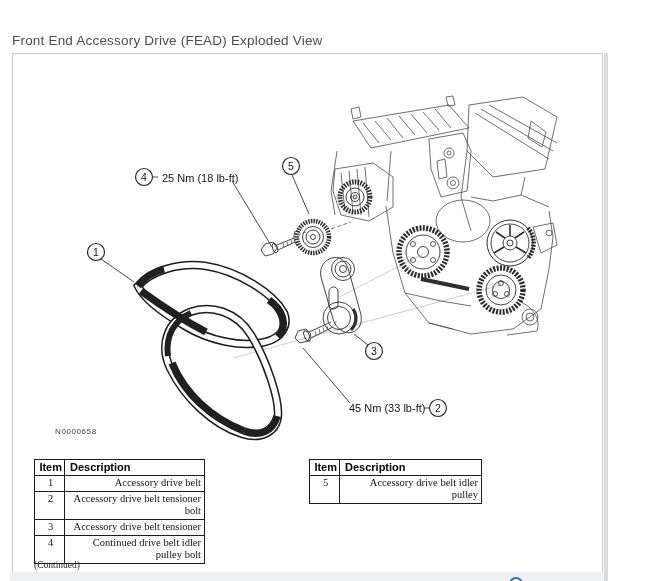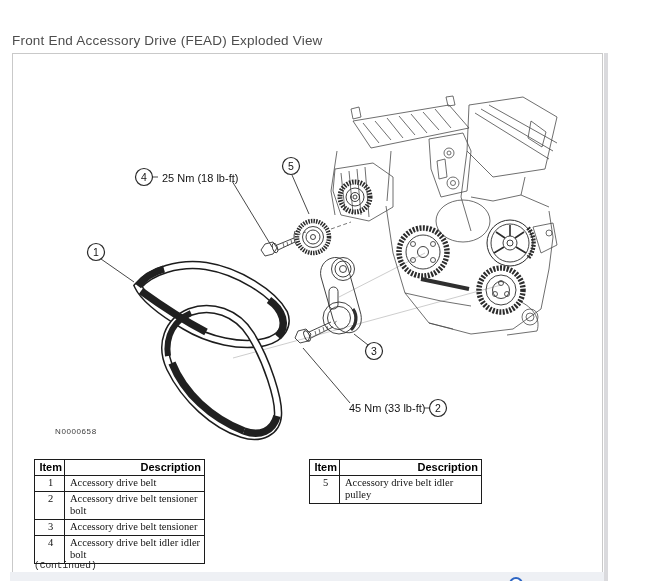--- a/index.html
+++ b/index.html
@@ -11,29 +11,29 @@
   .panel{position:absolute;left:12px;top:53px;width:591px;height:519px;background:#fff;
          border:1px solid #c9c9c9;border-bottom:none;box-sizing:border-box;}
   .heading{position:absolute;left:21px;top:6px;font-size:13.5px;font-weight:bold;color:#0a0a0a;
            line-height:15px;}
   .diagram-svg{position:absolute;left:0;top:0;pointer-events:none;}
   svg text{font-family:"Liberation Sans",sans-serif;fill:#141414;}
   .torque{font-size:11px;}
   .callout-num{font-size:10.5px;}
   .figno{position:absolute;left:31px;top:373px;font-size:8px;color:#3d3d3d;letter-spacing:.6px;margin-left:11px;}
   table.legend{position:absolute;border-collapse:collapse;table-layout:fixed;background:#fff;}
-  table.legend th,table.legend td{border:1px solid #1c1c1c;padding:1px 3px 2px 5px;vertical-align:top;}
-  table.legend th{font-family:"Liberation Sans",sans-serif;font-weight:bold;font-size:11px;text-align:right;}
+  table.legend th,table.legend td{border:1px solid #1c1c1c;padding:1px 3px 2px 5px;vertical-align:top;text-align:right;}
+  table.legend th{font-family:"Liberation Sans",sans-serif;font-weight:bold;font-size:11px;text-align:left;}
   table.legend th.c-item{text-align:right;padding-left:2px;padding-right:2px;}
   table.legend td{font-family:"Liberation Serif",serif;font-size:10.5px;line-height:12px;color:#111;}
   table.legend td.c-item{text-align:center;}
   .tbl-left{left:21px;top:405px;width:171px;}
   .tbl-right{left:296px;top:405px;width:173px;}
   .col-item{width:30px;}
-  .continued{position:absolute;left:21px;top:506px;font-family:Liberation Mono, monospace;
+  .continued{position:absolute;left:21px;top:506px;font-family:Liberation Serif, serif;
              font-size:9.5px;color:#222;}
   .vscroll{position:absolute;left:604px;top:53px;width:4px;height:528px;background:#dadadd;}
   .bottom-strip{position:absolute;left:10px;top:572px;width:594px;height:9px;background:#eef0f4;}
   .fab{position:absolute;left:509px;top:577px;width:14px;height:14px;border-radius:50%;
        background:#fff;border:2.5px solid #2e66c4;box-sizing:border-box;}
 </style>
 </head>
 <body>
 
 <div class="stage">
@@ -222,21 +222,21 @@
         <tr>
           <td class="c-item">2</td>
           <td>Accessory drive belt tensioner bolt</td>
         </tr>
         <tr>
           <td class="c-item">3</td>
           <td>Accessory drive belt tensioner</td>
         </tr>
         <tr>
           <td class="c-item">4</td>
-          <td>Accessory drive belt idler idler bolt</td>
+          <td>Continued drive belt idler pulley bolt</td>
         </tr>
       </tbody>
     </table>
 
     <table class="legend tbl-right">
       <colgroup>
           <col class="col-item">
           <col>
         </colgroup>
       <thead>

